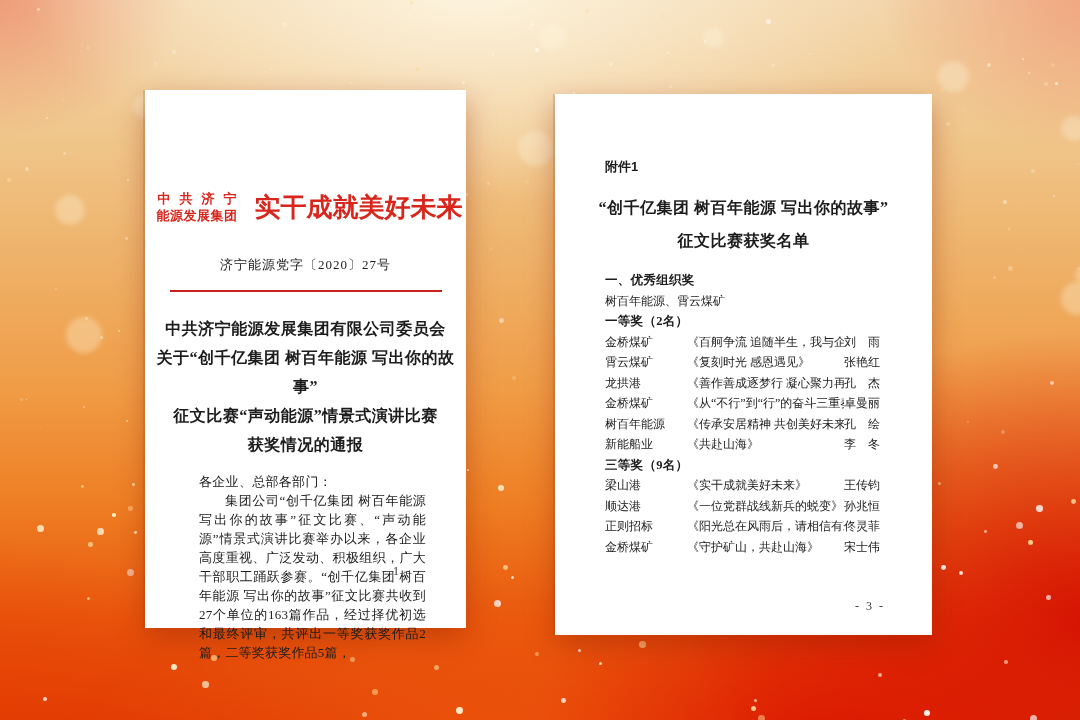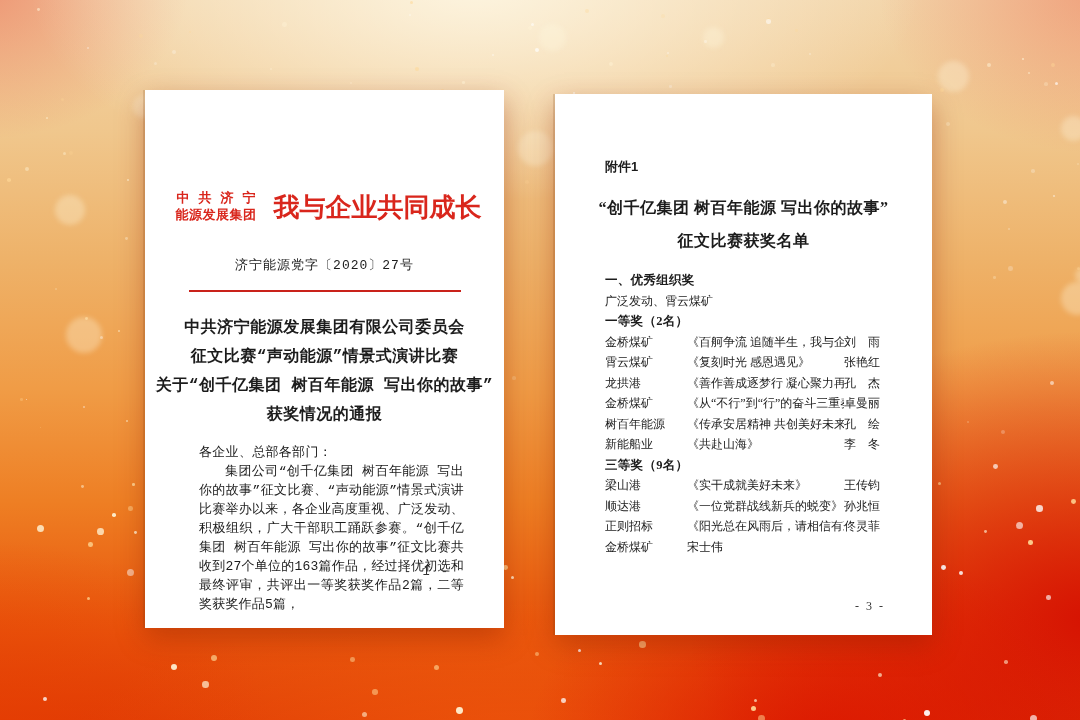--- a/index.html
+++ b/index.html
@@ -12,21 +12,21 @@
       radial-gradient(420px 280px at -2% 102%, rgba(231,62,2,.65), rgba(231,62,2,0) 70%),
       radial-gradient(620px 300px at 44% -2%, rgba(255,250,233,.85), rgba(255,250,233,0) 72%),
       radial-gradient(300px 220px at -2% -2%, rgba(235,105,78,.6), rgba(235,105,78,0) 70%),
       radial-gradient(320px 240px at 102% -2%, rgba(238,118,88,.55), rgba(238,118,88,0) 70%),
       radial-gradient(700px 260px at 50% 108%, rgba(255,120,20,.5), rgba(255,120,20,0) 70%),
       linear-gradient(180deg,#f2d4a8 0%,#f0c78d 18%,#eeb269 36%,#f09c46 54%,#ee7e23 70%,#e9570d 86%,#e03c05 100%);}
   .bokeh{position:absolute;inset:0;}
   .bokeh i{position:absolute;border-radius:50%;display:block;}
   .bokeh i.soft{background:rgba(255,248,224,.32);filter:blur(2.5px);}
   .page{position:absolute;background:#ffffff;box-shadow:0 10px 26px rgba(140,30,0,.38), -2px 0 0 rgba(120,70,20,.18);color:#1c1c1c;}
-  .page-left{left:145px;top:90px;width:359px;height:538px;font-family:Liberation Mono, monospace;}
+  .page-left{left:145px;top:90px;width:321px;height:538px;}
   .page-right{left:555px;top:94px;width:377px;height:541px;}
 
   
   .lp-header{display:flex;justify-content:center;align-items:center;gap:9px;margin-top:100px;color:#d9261c;font-weight:bold;}
   .org-small{text-align:center;line-height:1.3;font-size:13px;}
   .org-small .l1{letter-spacing:9px;text-indent:9px;white-space:nowrap;}
   .org-small .l2{letter-spacing:.5px;white-space:nowrap;}
   .org-large{font-size:26px;letter-spacing:0;white-space:nowrap;}
   .doc-number{text-align:center;font-size:13px;margin-top:31px;letter-spacing:1px;}
   .red-rule{width:272px;height:2px;background:#c9221a;margin:16px auto 0 auto;}
@@ -321,46 +321,46 @@
       <i class="soft" style="left:1061px;top:116px;width:25px;height:25px"></i>
       <i class="soft" style="left:66px;top:317px;width:36px;height:36px"></i>
     </div>
 
   <div class="page page-left">
     <div class="lp-header">
       <div class="org-small">
         <div class="l1">中共济宁</div>
         <div class="l2">能源发展集团</div>
       </div>
-      <div class="org-large">我与企业共同成长</div>
+      <div class="org-large">实干成就美好未来</div>
     </div>
     <div class="doc-number">济宁能源党字〔2020〕27号</div>
     <div class="red-rule"></div>
     <div class="doc-title">
       <div>中共济宁能源发展集团有限公司委员会</div>
+      <div>关于“创千亿集团 树百年能源 写出你的故事”</div>
       <div>征文比赛“声动能源”情景式演讲比赛</div>
-      <div>关于“创千亿集团 树百年能源 写出你的故事”</div>
       <div>获奖情况的通报</div>
     </div>
     <div class="lp-body">
       <div class="salutation">各企业、总部各部门：</div>
       <p class="para">集团公司“创千亿集团 树百年能源 写出你的故事”征文比赛、“声动能源”情景式演讲比赛举办以来，各企业高度重视、广泛发动、积极组织，广大干部职工踊跃参赛。“创千亿集团 树百年能源 写出你的故事”征文比赛共收到27个单位的163篇作品，经过择优初选和最终评审，共评出一等奖获奖作品2篇，二等奖获奖作品5篇，</p>
     </div>
     <div class="pagenum pagenum-left">- 1 -</div>
   </div>
 
   <div class="page page-right">
     <div class="attach">附件1</div>
     <div class="rp-title">
       <div>“创千亿集团 树百年能源 写出你的故事”</div>
       <div>征文比赛获奖名单</div>
     </div>
     <div class="rows">
         <div class="row heading">一、优秀组织奖</div>
-        <div class="row">广泛发动、霄云煤矿</div>
+        <div class="row">树百年能源、霄云煤矿</div>
         <div class="row heading">一等奖（2名）</div>
         <div class="row">
           <div class="u">金桥煤矿</div>
           <div class="t">《百舸争流 追随半生，我与企业共同成长》</div>
           <div class="n">刘　雨</div>
         </div>
         <div class="row">
           <div class="u">霄云煤矿</div>
           <div class="t">《复刻时光 感恩遇见》</div>
           <div class="n">张艳红</div>
@@ -396,18 +396,19 @@
           <div class="t">《一位党群战线新兵的蜕变》</div>
           <div class="n">孙兆恒</div>
         </div>
         <div class="row">
           <div class="u">正则招标</div>
           <div class="t">《阳光总在风雨后，请相信有彩虹》</div>
           <div class="n">佟灵菲</div>
         </div>
         <div class="row">
           <div class="u">金桥煤矿</div>
+          <div class="t">《守护矿山，共赴山海》</div>
           <div class="n">宋士伟</div>
         </div>
       </div>
     <div class="pagenum pagenum-right">- 3 -</div>
   </div>
 </div>
 
 </body></html>

